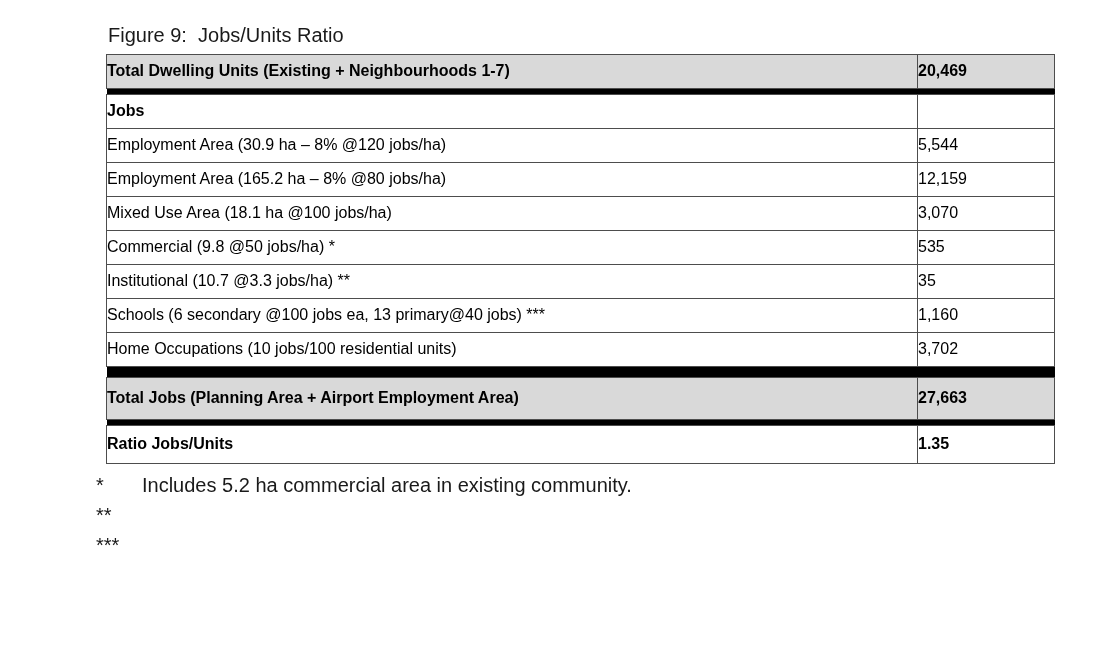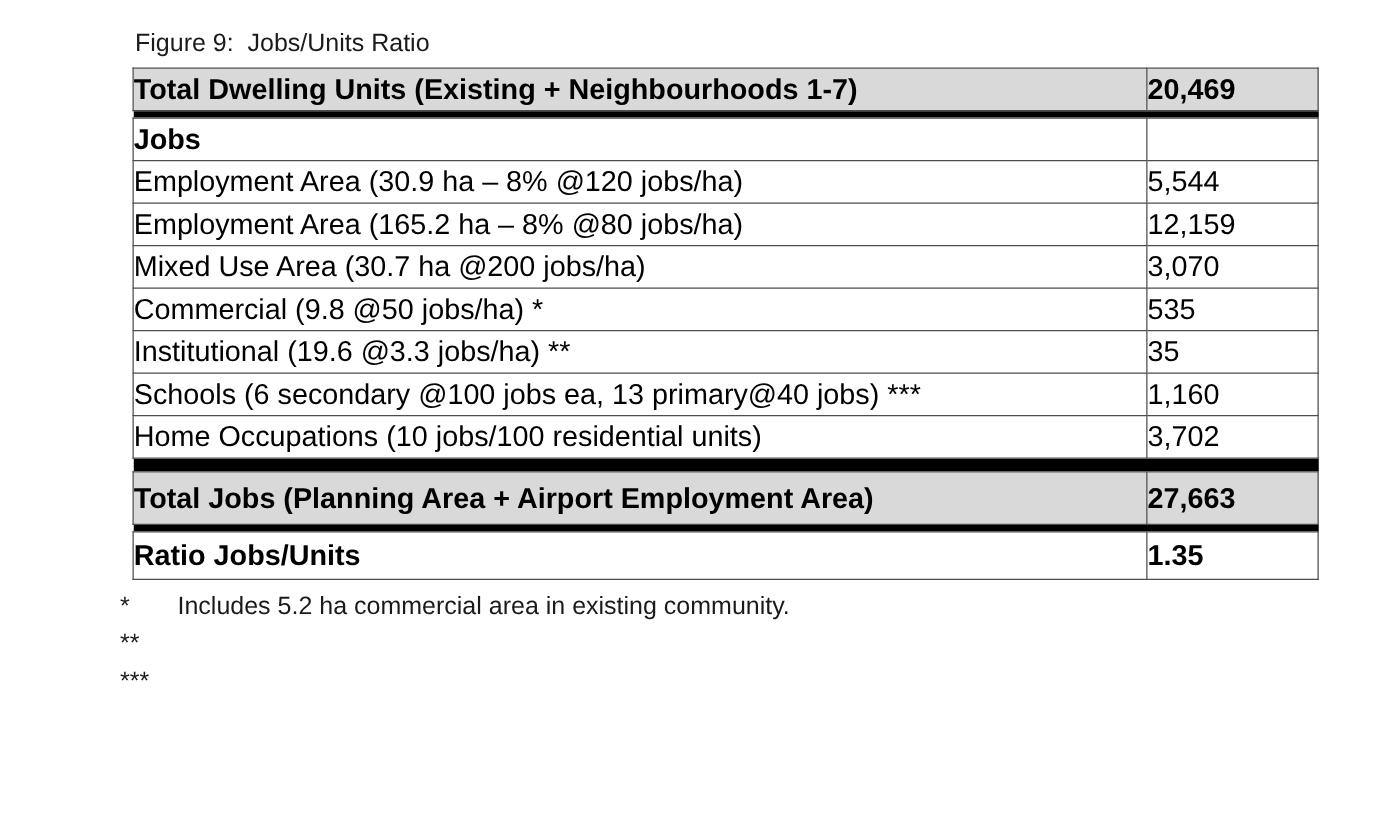--- a/index.html
+++ b/index.html
@@ -31,21 +31,21 @@
   }
   table.ratio-table {
     margin-left: 106px;
     border-collapse: collapse;
     width: 948px;
     table-layout: fixed;
   }
   table.ratio-table td {
     border: 1px solid #4d4d4d;
     padding: 2px 0 3px 0;
-    font-size: 23px;
+    font-size: 16px;
     line-height: 26px;
     vertical-align: middle;
     height: 28px;
   }
   td.label {
     padding-left: 10px;
   }
   td.value {
     padding-left: 9px;
     width: 137px;
@@ -115,29 +115,29 @@
       </tr>
       <tr>
         <td class="label">Employment Area (30.9 ha – 8% @120 jobs/ha)</td>
         <td class="value">5,544</td>
       </tr>
       <tr>
         <td class="label">Employment Area (165.2 ha – 8% @80 jobs/ha)</td>
         <td class="value">12,159</td>
       </tr>
       <tr>
-        <td class="label">Mixed Use Area (30.7 ha @200 jobs/ha)</td>
+        <td class="label">Mixed Use Area (18.1 ha @100 jobs/ha)</td>
         <td class="value">3,070</td>
       </tr>
       <tr>
         <td class="label">Commercial (9.8 @50 jobs/ha) *</td>
         <td class="value">535</td>
       </tr>
       <tr>
-        <td class="label">Institutional (19.6 @3.3 jobs/ha) **</td>
+        <td class="label">Institutional (10.7 @3.3 jobs/ha) **</td>
         <td class="value">35</td>
       </tr>
       <tr>
         <td class="label">Schools (6 secondary @100 jobs ea, 13 primary@40 jobs) ***</td>
         <td class="value">1,160</td>
       </tr>
       <tr>
         <td class="label">Home Occupations (10 jobs/100 residential units)</td>
         <td class="value">3,702</td>
       </tr>

